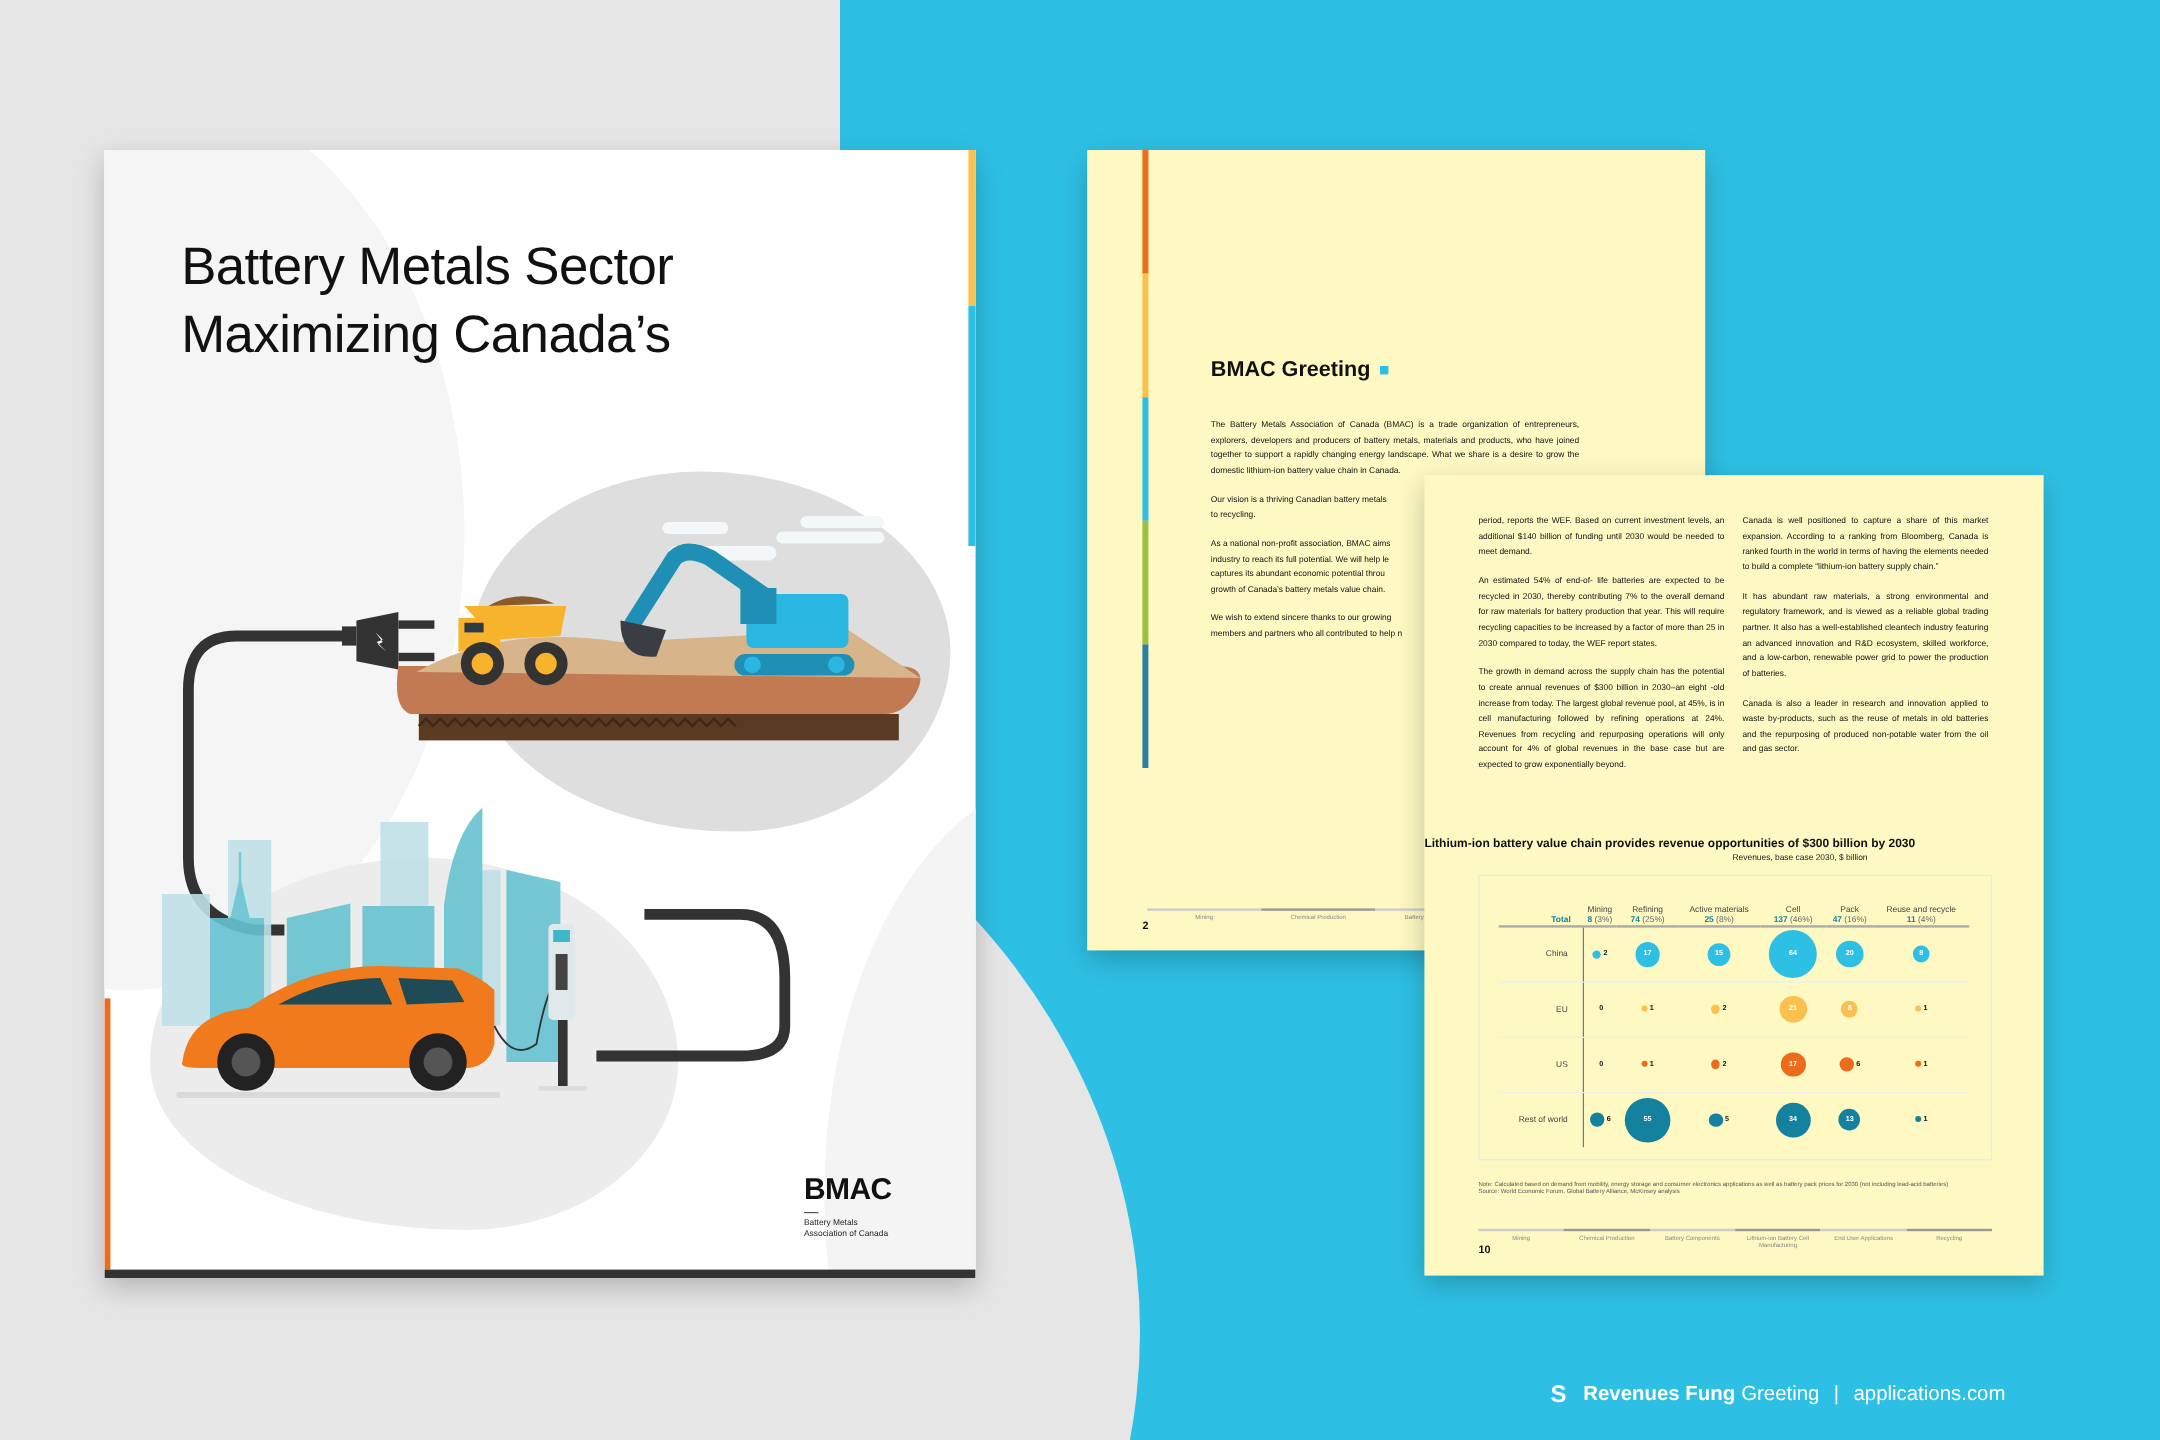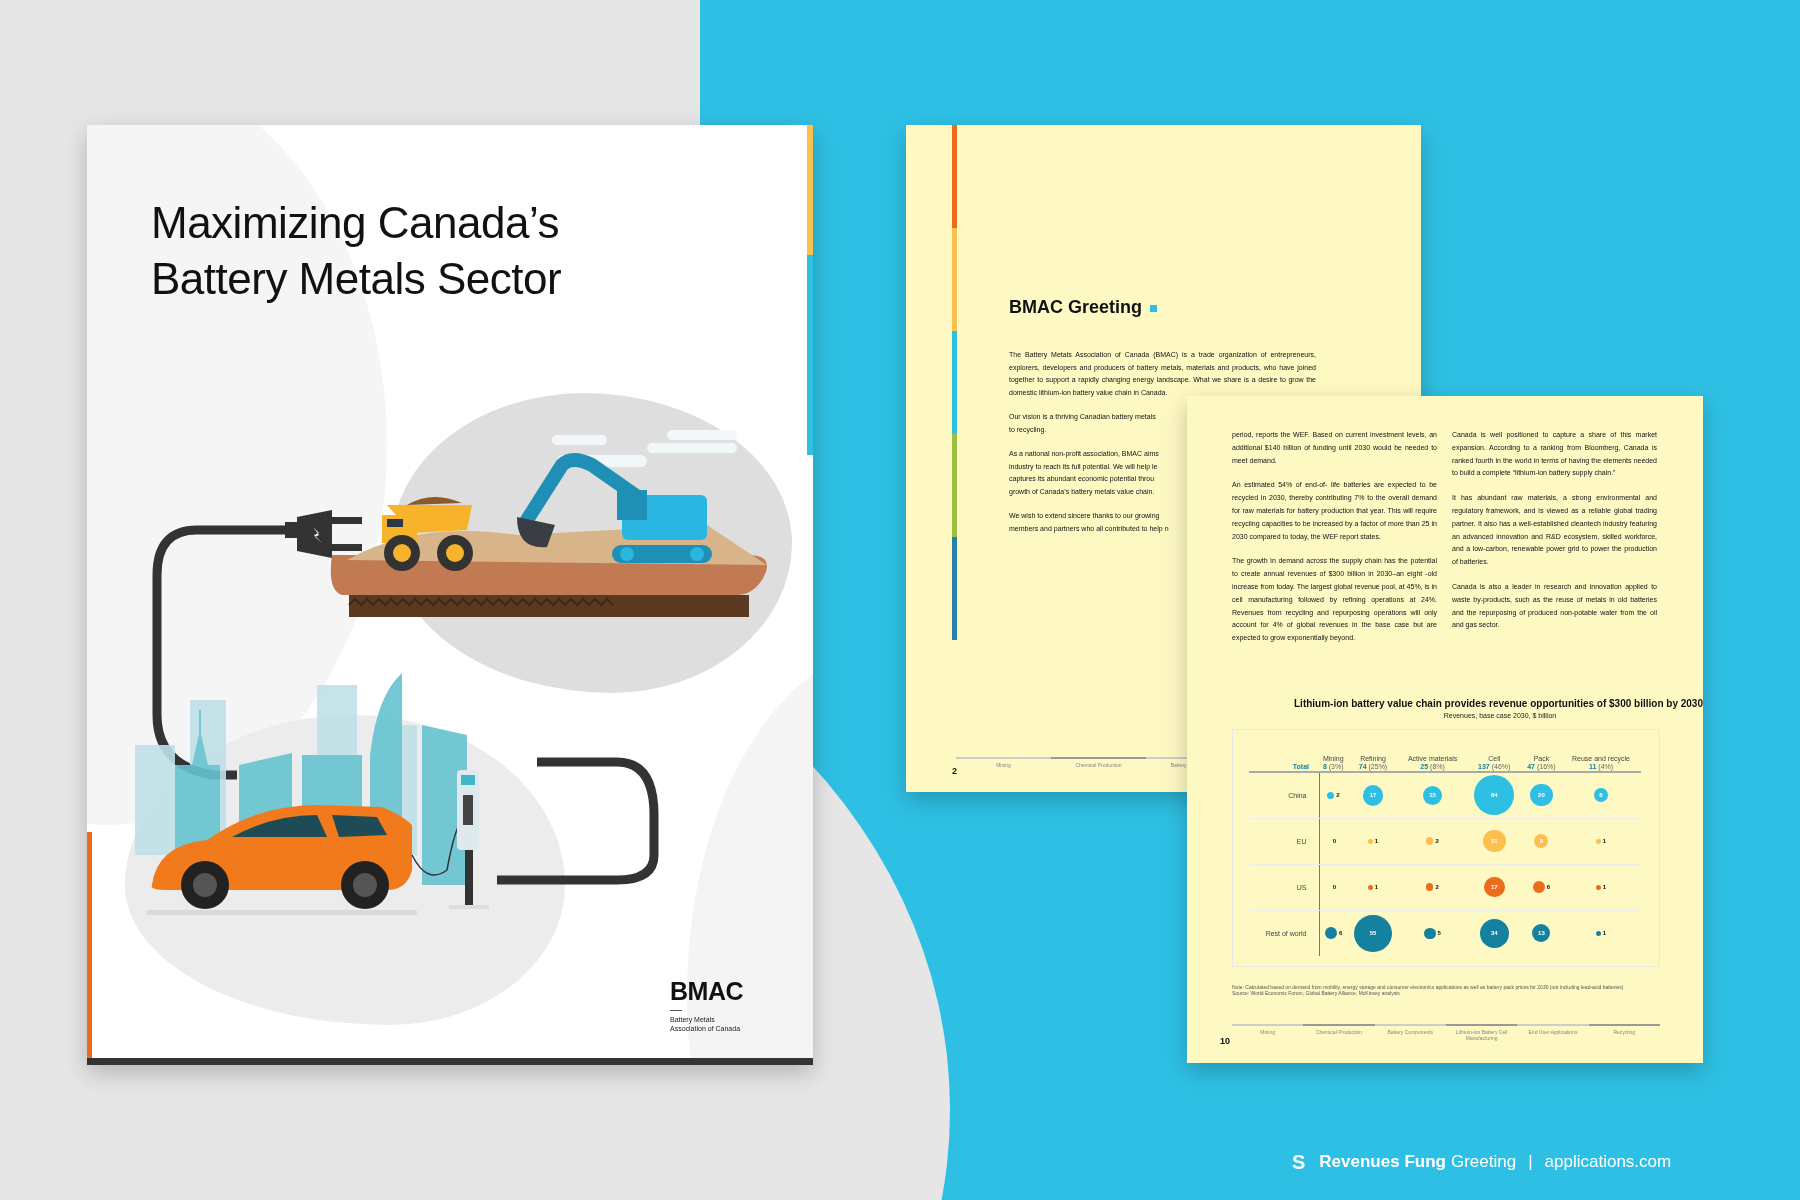--- a/index.html
+++ b/index.html
@@ -30,21 +30,21 @@
 .p2 .body{position:absolute;left:103px;top:224px;width:307px;font-size:7px;line-height:12.5px;color:#111;text-align:justify}
 .p2 .body p{margin-bottom:12px}
 .navline{position:absolute;display:flex}
 .navline .seg{flex:1;border-top:2px solid #ccc;font-size:5px;color:#888;text-align:center;padding-top:3px}
 .navline .seg.dark{border-top-color:#999}
 .pnum{position:absolute;font-size:9px;font-weight:bold;color:#111}
 
 .p10{left:1187px;top:396px;width:516px;height:667px}
 .col{position:absolute;top:33px;width:205px;font-size:7px;line-height:12.8px;color:#111;text-align:justify}
 .col p{margin-bottom:12px}
-.chart-title{position:absolute;left:0;top:302px;width:516px;text-align:right;font-size:10px;font-weight:bold;color:#111}
+.chart-title{position:absolute;left:0;top:302px;width:516px;text-align:left;font-size:10px;font-weight:bold;color:#111}
 .chart-sub{position:absolute;left:0;top:316px;width:516px;text-align:center;padding-left:110px;font-size:7px;color:#222}
 .chartbox{position:absolute;left:45px;top:333px;width:428px;height:238px;border:1px solid #e8e8e8}
 .chartbox table{position:absolute;left:16px;top:10px;width:392px;border-collapse:collapse}
 .chartbox th{font-size:7px;font-weight:normal;color:#444;text-align:center;vertical-align:bottom;height:32px;line-height:8px}
 .chartbox th.lbl{text-align:right;padding-right:10px;color:#14829e;font-weight:bold}
 .chartbox th .tot{color:#14829e;font-weight:bold}
 .chartbox th .pct{color:#666;font-weight:normal}
 .chartbox tr.head th{border-bottom:2px solid #aaa}
 .chartbox td{height:46px;text-align:center;font-size:6px;font-weight:bold;border-bottom:1px solid #eee}
 .chartbox td.rl{text-align:right;padding-right:12px;font-weight:normal;color:#444;font-size:7px;border-right:1px solid #777;width:70px}
@@ -64,22 +64,22 @@
 <div class="bg-blue"></div>
 <div class="bg-curve"></div>
 
 <div class="page cover">
   <div class="blob1"></div>
   <div class="blob2"></div>
   <div class="strip" style="top:0;height:130px;background:#fcc04f"></div>
   <div class="strip" style="top:130px;height:200px;background:#2ec0e4"></div>
   <div class="orangeleft"></div>
   <div class="title">
+    <div>Battery Metals Sector</div>
     <div>Maximizing Canada’s</div>
-    <div>Battery Metals Sector</div>
   </div>
 
   <div class="mine-bubble"></div>
   <div class="city-bubble"></div>
 
   <svg style="position:absolute;left:0;top:0" width="726" height="940">
 
     <path d="M200 405 L110 405 Q70 405 70 450 L70 590 Q70 640 125 650 L150 650" stroke="#333" stroke-width="9" fill="none"></path>
     <path d="M450 637 L530 637 Q567 637 567 690 L567 730 Q567 755 530 755 L410 755" stroke="#333" stroke-width="9" fill="none"></path>
 
@@ -264,21 +264,21 @@
     <div>Source: World Economic Forum, Global Battery Alliance, McKinsey analysis</div>
   </div>
   <div class="navline" style="left:45px;top:628px;width:428px">
     <div class="seg">Mining</div>
     <div class="seg dark">Chemical Production</div>
     <div class="seg">Battery Components</div>
     <div class="seg dark">Lithium-ion Battery Cell Manufacturing</div>
     <div class="seg">End User Applications</div>
     <div class="seg dark">Recycling</div>
   </div>
-  <div class="pnum" style="left:33px;top:640px">10</div>
+  <div class="pnum" style="left:45px;top:640px">10</div>
 </div>
 
 <div class="footer">
   <span class="s">S</span>
   <b>Revenues Fung</b>
   <span>Greeting</span>
   <span class="pipe">|</span>
   <span>applications.com</span>
 </div>
 

